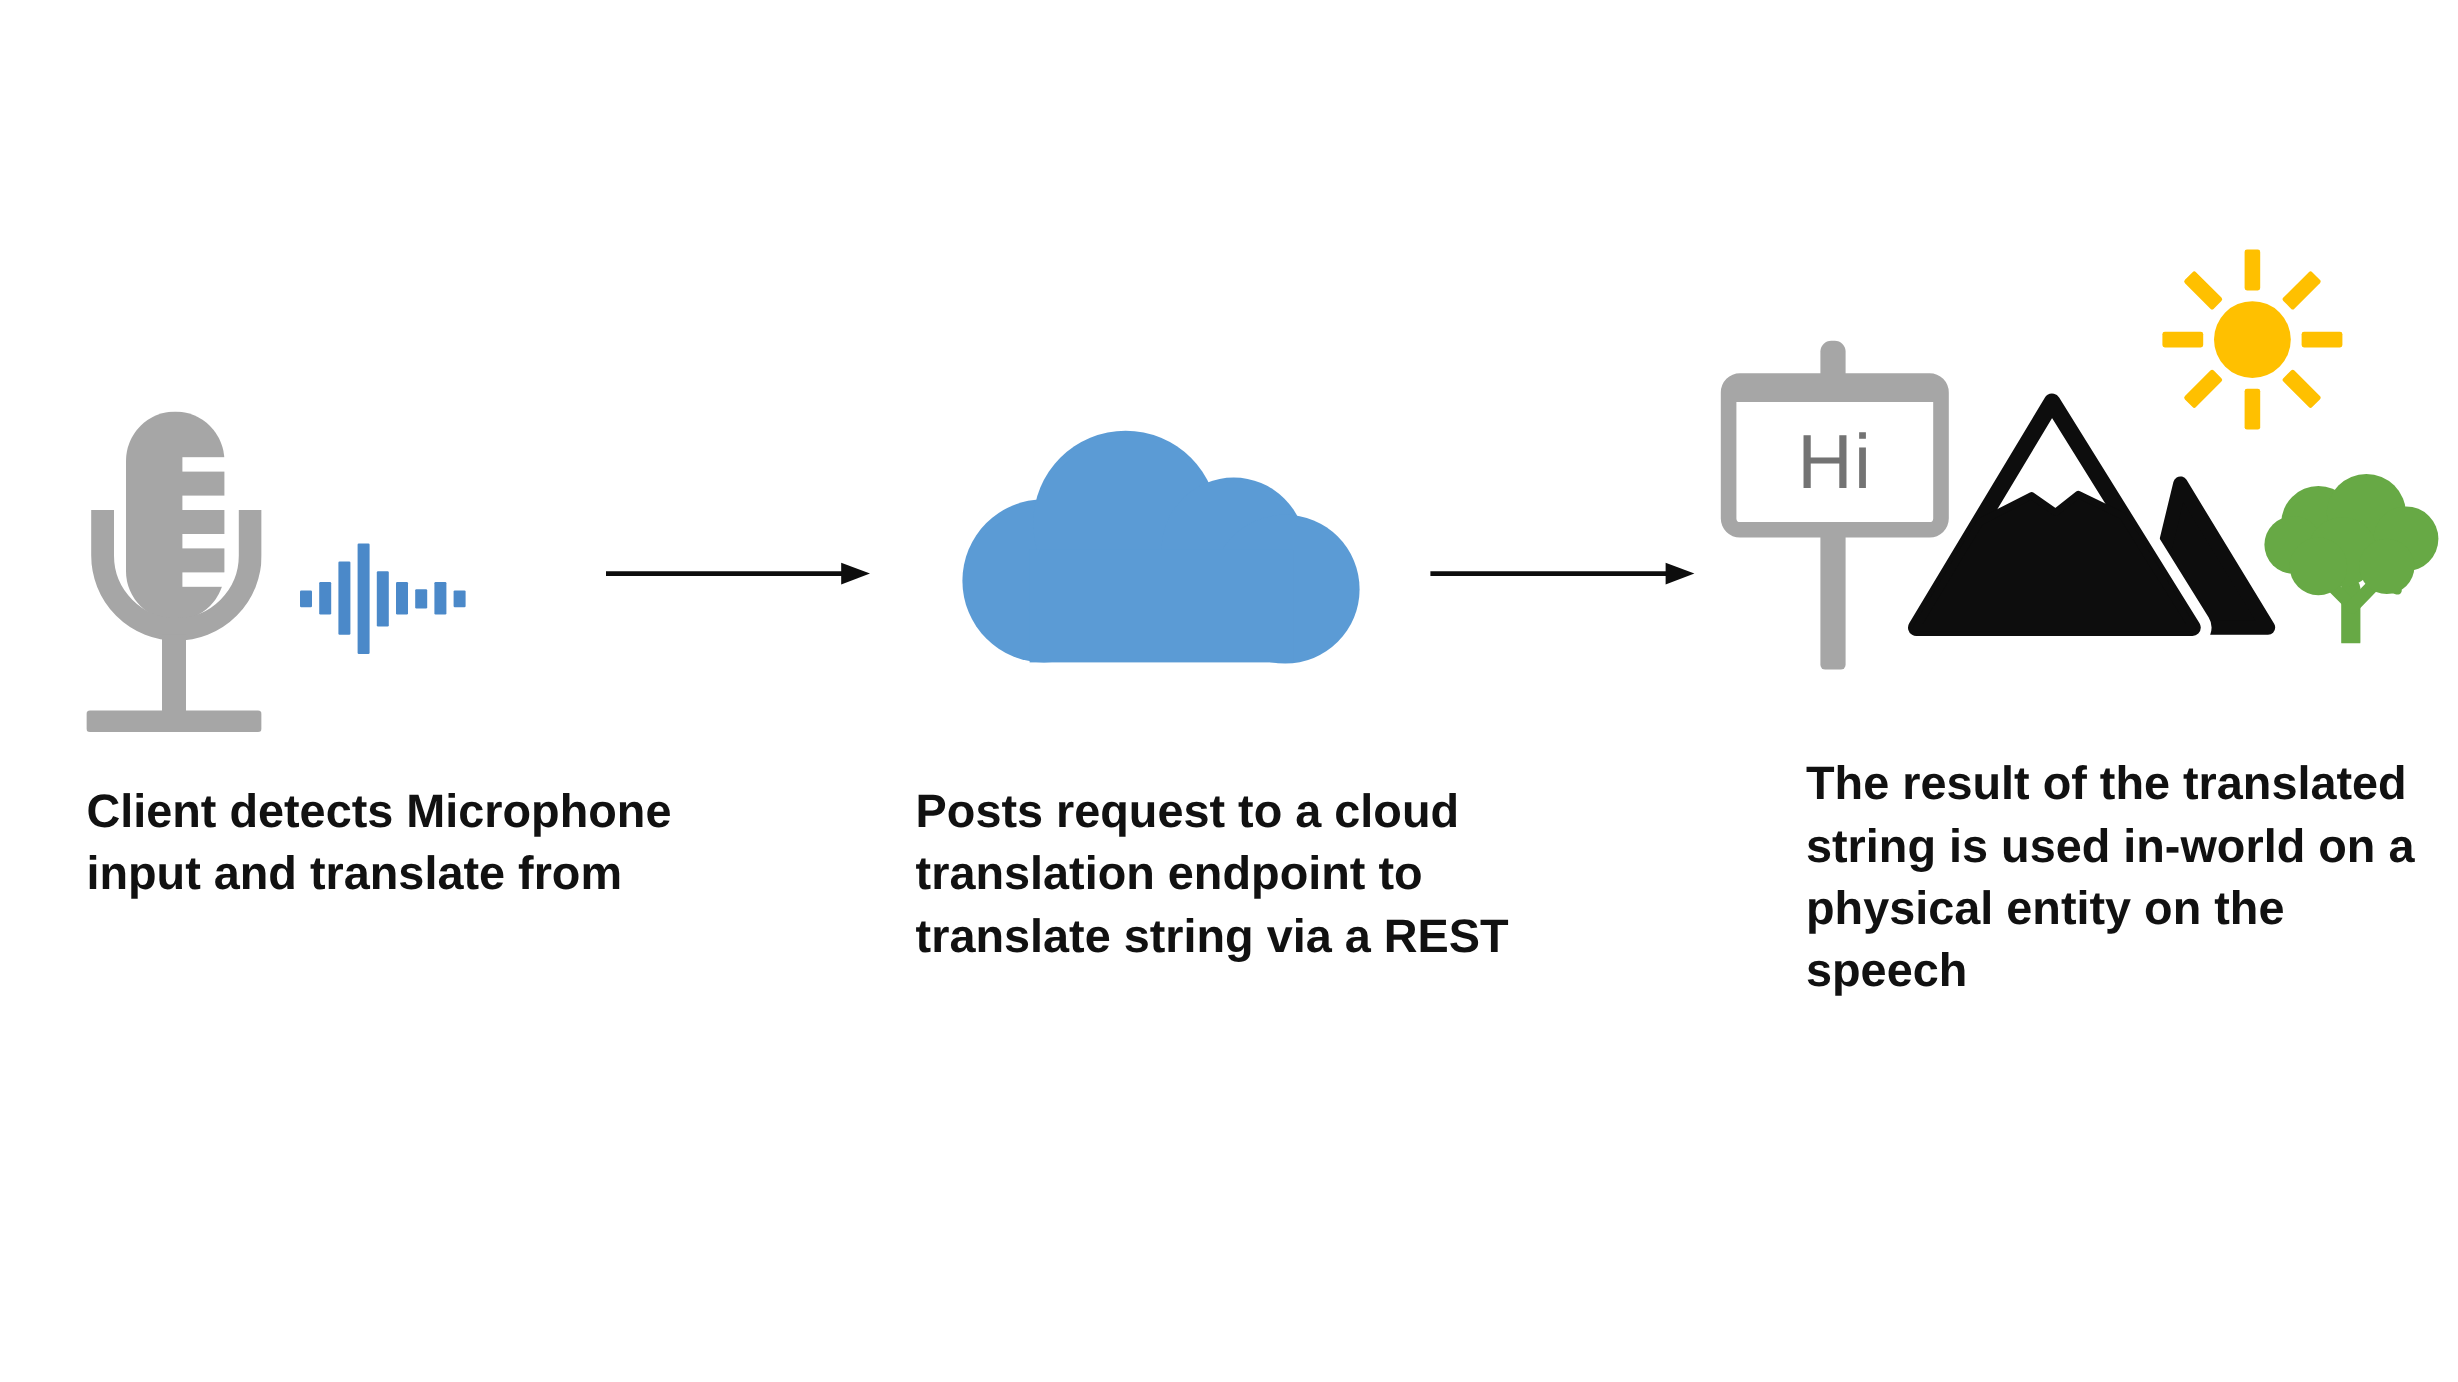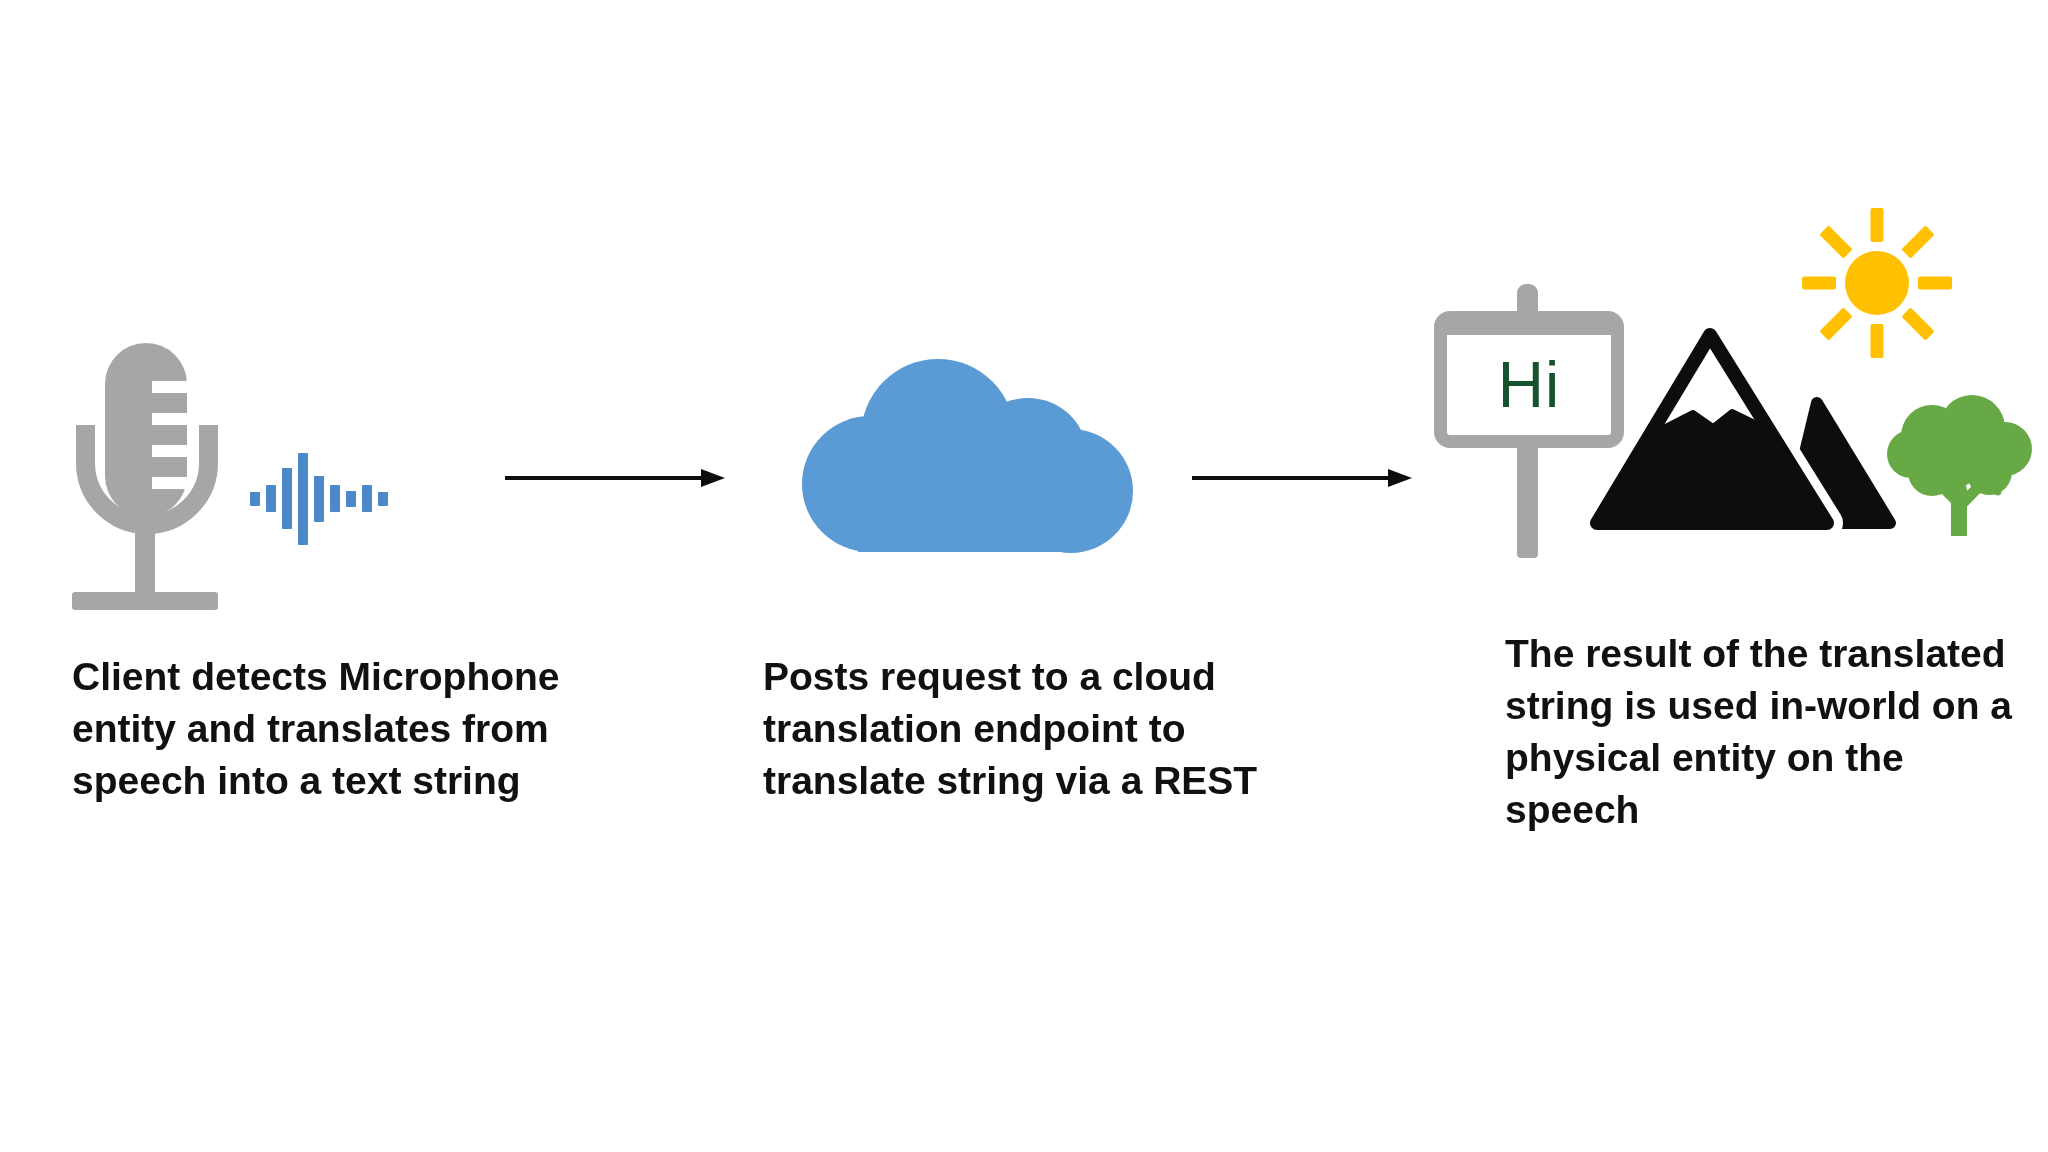--- a/index.html
+++ b/index.html
@@ -18,21 +18,21 @@
   .wave .bar:last-child{margin-right:0;}
 
   
   .sign-nub{position:absolute;left:1517px;top:284px;width:21px;height:42px;
             background:var(--gray,#a6a6a6);border-radius:9px 9px 0 0;}
   .sign-post{position:absolute;left:1517px;top:440px;width:21px;height:118px;
              background:var(--gray,#a6a6a6);border-radius:0 0 4px 4px;}
   .sign-frame{position:absolute;left:1434px;top:311px;width:190px;height:137px;
               box-sizing:border-box;border:13px solid var(--gray,#a6a6a6);border-top-width:24px;
               border-radius:16px;background:#fff;display:flex;align-items:center;justify-content:center;}
-  .sign-text{font-size:64px;font-weight:400;color:#14532d;line-height:1;letter-spacing:1px;}
+  .sign-text{font-size:64px;font-weight:400;color:#737373;line-height:1;letter-spacing:1px;}
 </style>
 </head>
 <body>
 
 <div class="canvas">
 
   <svg class="abs" style="left:72px;top:343px" width="146" height="267" viewBox="0 0 146 267">
     <rect x="33" y="0" width="82" height="174" rx="41" fill="#a6a6a6"></rect>
     <rect x="80" y="38" width="40" height="12" fill="#fff"></rect>
     <rect x="80" y="70" width="40" height="12" fill="#fff"></rect>
@@ -119,22 +119,21 @@
       <circle cx="121" cy="55" r="27"></circle>
       <circle cx="27" cy="60" r="24"></circle>
       <circle cx="68" cy="66" r="29"></circle>
       <circle cx="105" cy="78" r="23"></circle>
       <circle cx="48" cy="78" r="24"></circle>
     </g>
   </svg>
 
   <div class="caption" style="left:72px;top:651px">
       <div class="line">Client detects Microphone</div>
-      <div class="line">entity and translates from</div>
-      <div class="line">speech into a text string</div>
+      <div class="line">input and translate from</div>
     </div>
 
   <div class="caption" style="left:763px;top:651px">
       <div class="line">Posts request to a cloud</div>
       <div class="line">translation endpoint to</div>
       <div class="line">translate string via a REST</div>
     </div>
 
   <div class="caption" style="left:1505px;top:628px">
       <div class="line">The result of the translated</div>

